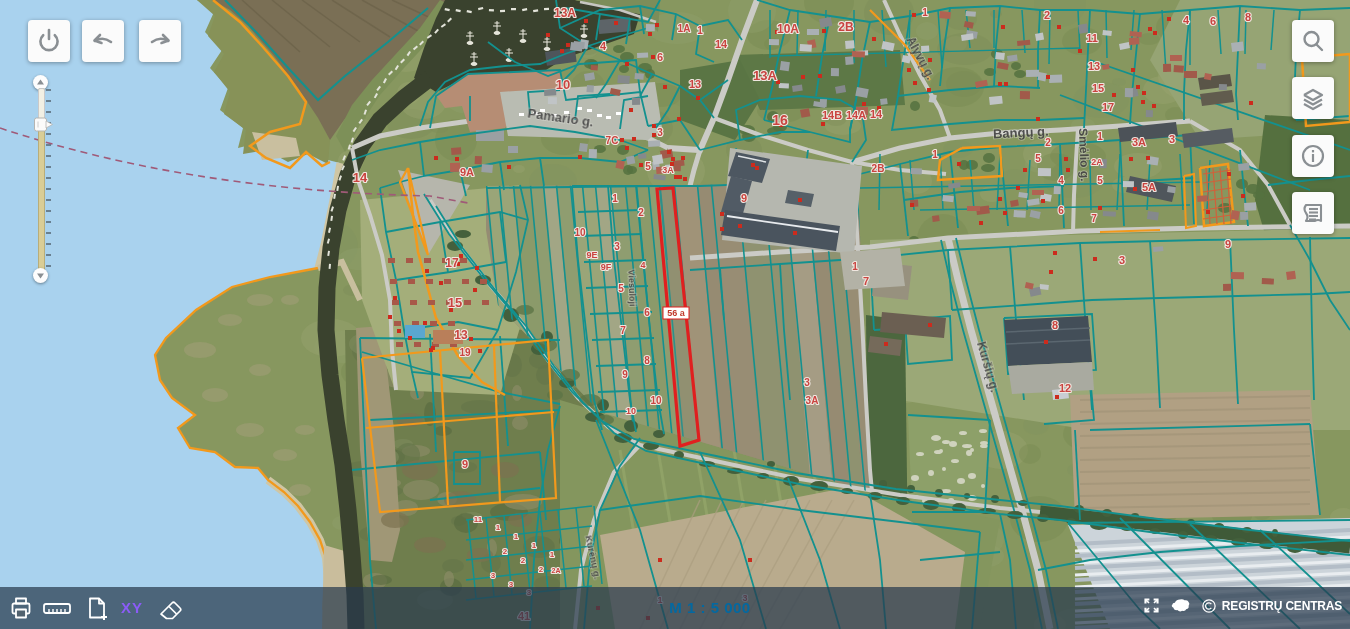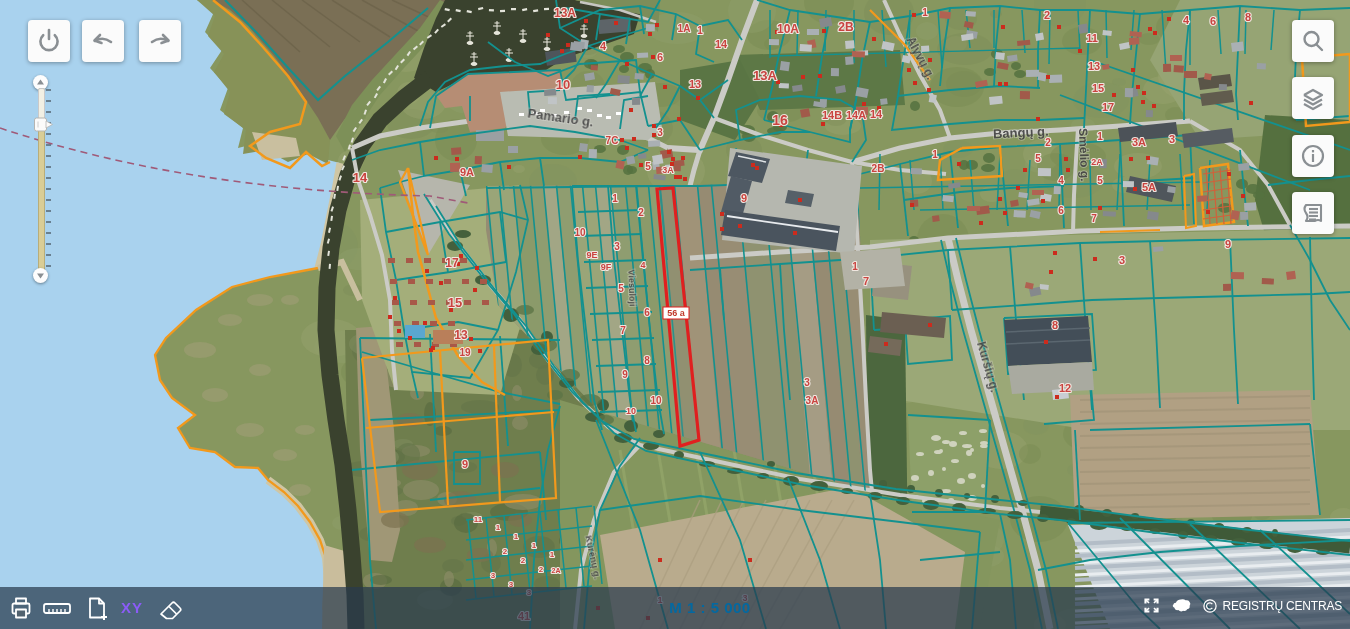--- a/index.html
+++ b/index.html
@@ -12,21 +12,21 @@
 .scirc{position:absolute;left:5px;width:15px;height:15px;background:#fdfdfd;border-radius:50%;box-shadow:0 1px 3px rgba(0,0,0,0.4);}
 .strack{position:absolute;left:10px;top:88px;width:5px;height:182px;background:#d9cd96;border:1px solid #b8ad7a;border-radius:2px;}
 .strackw{position:absolute;left:10px;top:88px;width:5px;height:36px;background:#f2f0e4;border:1px solid #c9c9c9;border-radius:2px;}
 .sticks{position:absolute;left:16px;top:85px;}
 .shandle{position:absolute;left:6px;top:117px;}
 .bbar{position:absolute;left:0;top:587px;width:1350px;height:42px;background:rgba(40,58,78,0.72);}
 .bi{position:absolute;top:8px;}
 .bxy{position:absolute;left:121px;top:12px;color:#8b5cf6;font-size:15px;font-weight:bold;letter-spacing:1px;}
 .bscale{position:absolute;left:635px;top:12px;color:#0369a1;font-size:15px;font-weight:bold;letter-spacing:0.5px;width:150px;text-align:center;}
 .bright{position:absolute;right:8px;top:9px;white-space:nowrap;}
-.brc{color:#ffffff;font-size:12px;font-weight:normal;letter-spacing:-0.2px;vertical-align:middle;}
+.brc{color:#ffffff;font-size:12px;font-weight:bold;letter-spacing:-0.2px;vertical-align:middle;}
 </style></head>
 <body>
 <div id="app">
 <svg class="map" width="1350" height="629" viewBox="0 0 1350 629">
 <rect x="0" y="0" width="1350" height="629" fill="#87975f"></rect>
 
 <g>
 <ellipse cx="660" cy="95" rx="22" ry="12" fill="#75884f" fill-opacity="0.38"></ellipse>
 <ellipse cx="426" cy="367" rx="28" ry="17" fill="#7b8c57" fill-opacity="0.38"></ellipse>
 <ellipse cx="772" cy="44" rx="8" ry="6" fill="#75884f" fill-opacity="0.38"></ellipse>

